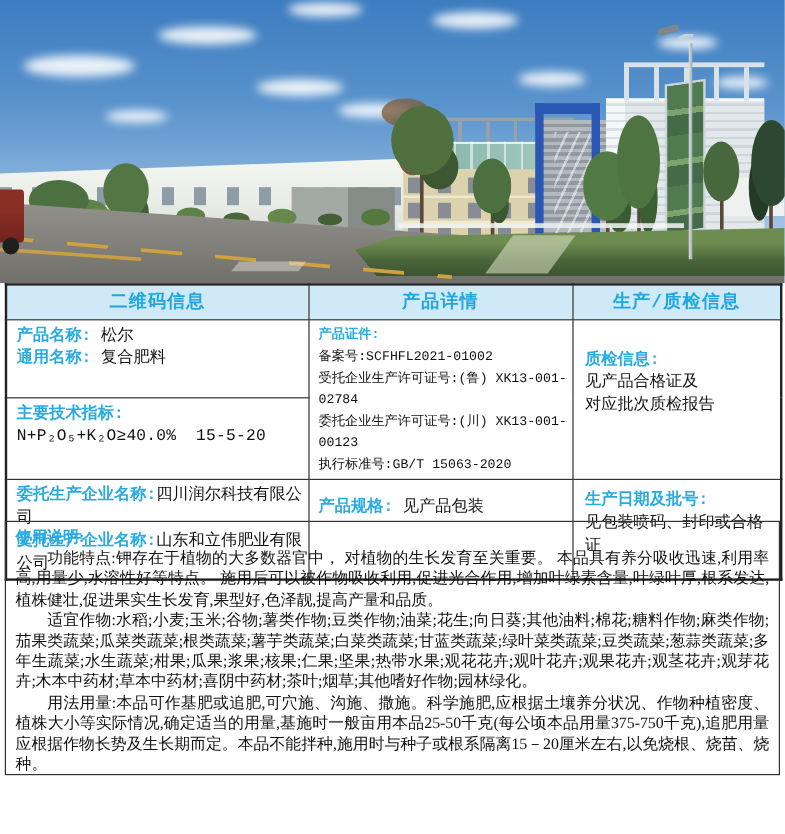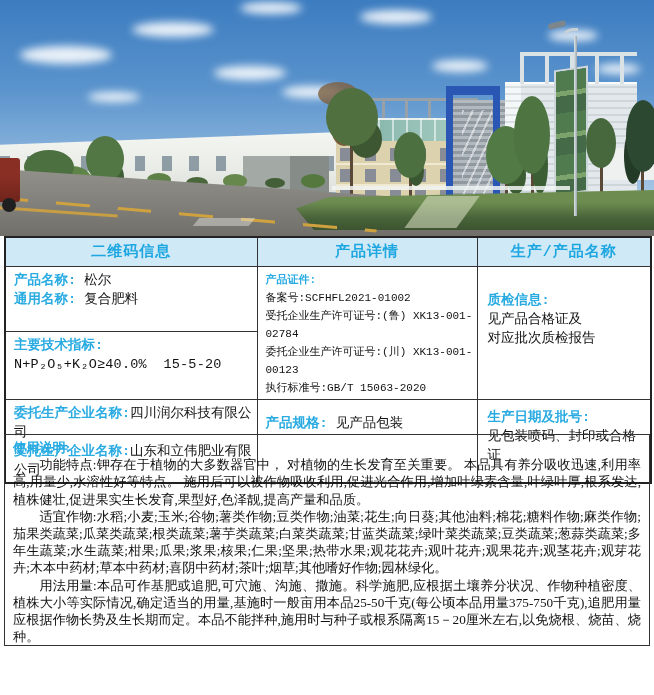--- a/index.html
+++ b/index.html
@@ -170,21 +170,21 @@
 <table class="info-table">
   <colgroup>
       <col class="col1">
       <col class="col2">
       <col class="col3">
     </colgroup>
   <tbody>
       <tr>
     <td class="hdr">二维码信息</td>
     <td class="hdr">产品详情</td>
-    <td class="hdr">生产/产品名称</td>
+    <td class="hdr">生产/质检信息</td>
   </tr>
   <tr class="row-a">
     <td class="cell">
       <div><span class="lbl">产品名称:</span> <span>松尔</span></div>
       <div><span class="lbl">通用名称:</span> <span>复合肥料</span></div>
     </td>
     <td class="cell cert-lines" rowspan="2">
       <div class="lbl">产品证件:</div>
       <div>备案号:SCFHFL2021-01002</div>
       <div>受托企业生产许可证号:(鲁) XK13-001-02784</div>

